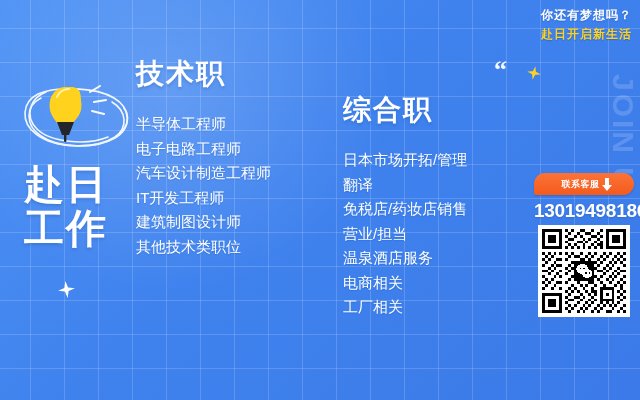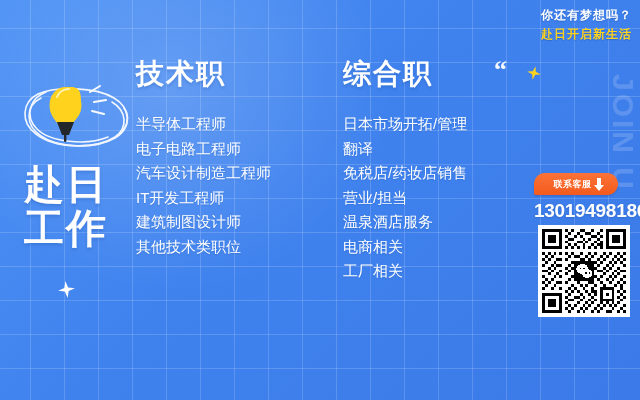--- a/index.html
+++ b/index.html
@@ -118,21 +118,21 @@
     color: #ffffff;
     line-height: 44px;
     letter-spacing: 2px;
     text-shadow: 0 2px 3px rgba(25,70,150,.25);
   }
   #brand-title span { display: block; }
 
   
   .col { position: absolute; top: 58px; }
   #col-tech { left: 136px; width: 190px; }
-  #col-general { left: 343px; width: 195px; }
+  #col-general { left: 343px; width: 195px; margin-top: 36px; }
 
   .col-title {
     font-size: 28px;
     font-weight: bold;
     color: #ffffff;
     letter-spacing: 2px;
     line-height: 32px;
     text-shadow: 0 2px 3px rgba(25,70,150,.25);
   }
   .col-list {
@@ -151,21 +151,21 @@
   #contact {
     position: absolute;
     left: 534px; top: 173px;
     width: 100px;
   }
   #cs-button {
     display: flex;
     align-items: center;
     justify-content: center;
     gap: 7px;
-    width: 84px;
+    width: 100px;
     height: 22px;
     border-radius: 11px 11px 11px 2px;
     background: linear-gradient(180deg, #fc7337 0%, #f45a1d 100%);
     box-shadow: 0 1px 2px rgba(20,60,130,.3);
     cursor: pointer;
   }
   #cs-label {
     font-size: 9px;
     font-weight: bold;
     color: #ffffff;

